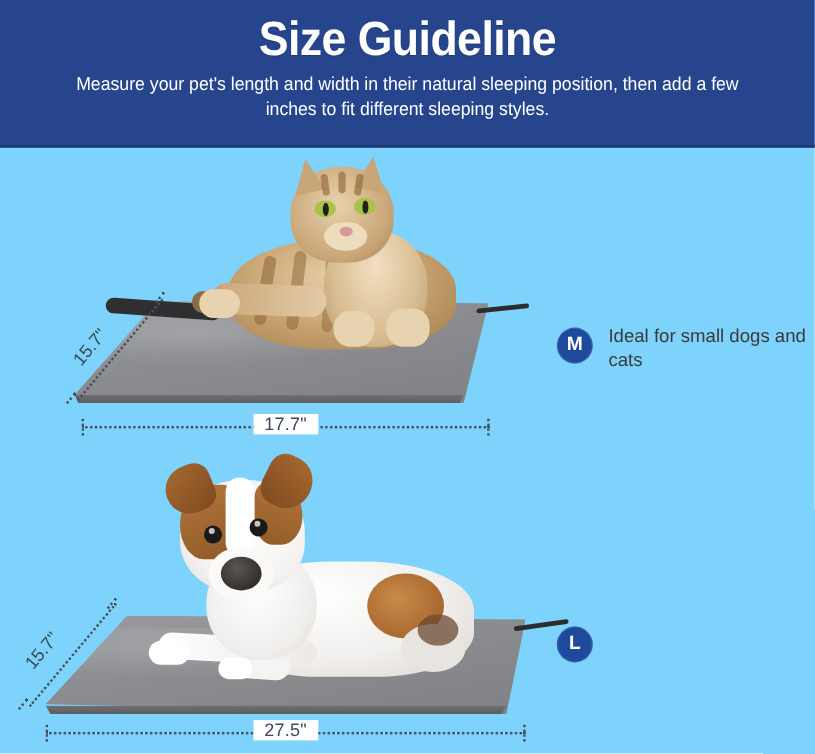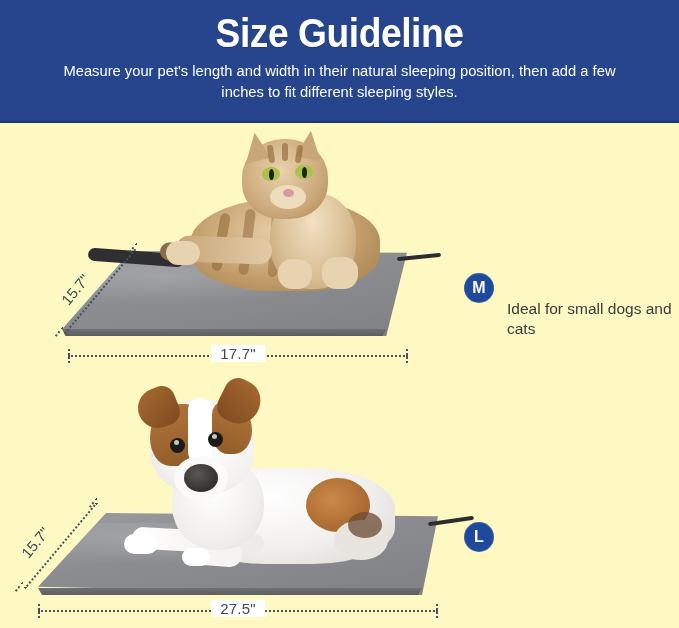--- a/index.html
+++ b/index.html
@@ -2,21 +2,21 @@
 <html><head>
 <meta charset="utf-8">
 <style>
   * { box-sizing: border-box; margin: 0; padding: 0; }
   html, body {
     width: 679px; height: 628px;
     background: #ffffff;
     font-family: "Liberation Sans", sans-serif;
     overflow: hidden;
   }
-  #page { position: relative; width: 679px; height: 628px; background:#fef9c3; }
+  #page { position: relative; width: 679px; height: 628px; background:#7dd3fc; }
 
   
   .header {
     position: absolute; left: 0; top: 0; width: 679px; height: 123px;
     background: #26458d;
     border-bottom: 2px solid #1d3877;
     text-align: center;
   }
   .header-title {
     color: #ffffff;
@@ -107,21 +107,20 @@
     background: #1f4a9c;
     color: #ffffff; font-size: 16px; font-weight: bold;
     display: flex; align-items: center; justify-content: center;
     flex: 0 0 auto; margin-top: 2px;
     box-shadow: inset 0 0 0 1px rgba(255,255,255,0.12);
   }
   .badge-text {
     margin-left: 13px;
     font-size: 15.5px; line-height: 20px; color: #3a3a3c;
     max-width: 175px;
-    margin-top: 28px;
   }
 
   
   .pet { position: absolute; }
   .blob { position: absolute; border-radius: 50%; }
 </style>
 </head>
 <body>
 
 <div id="page">

